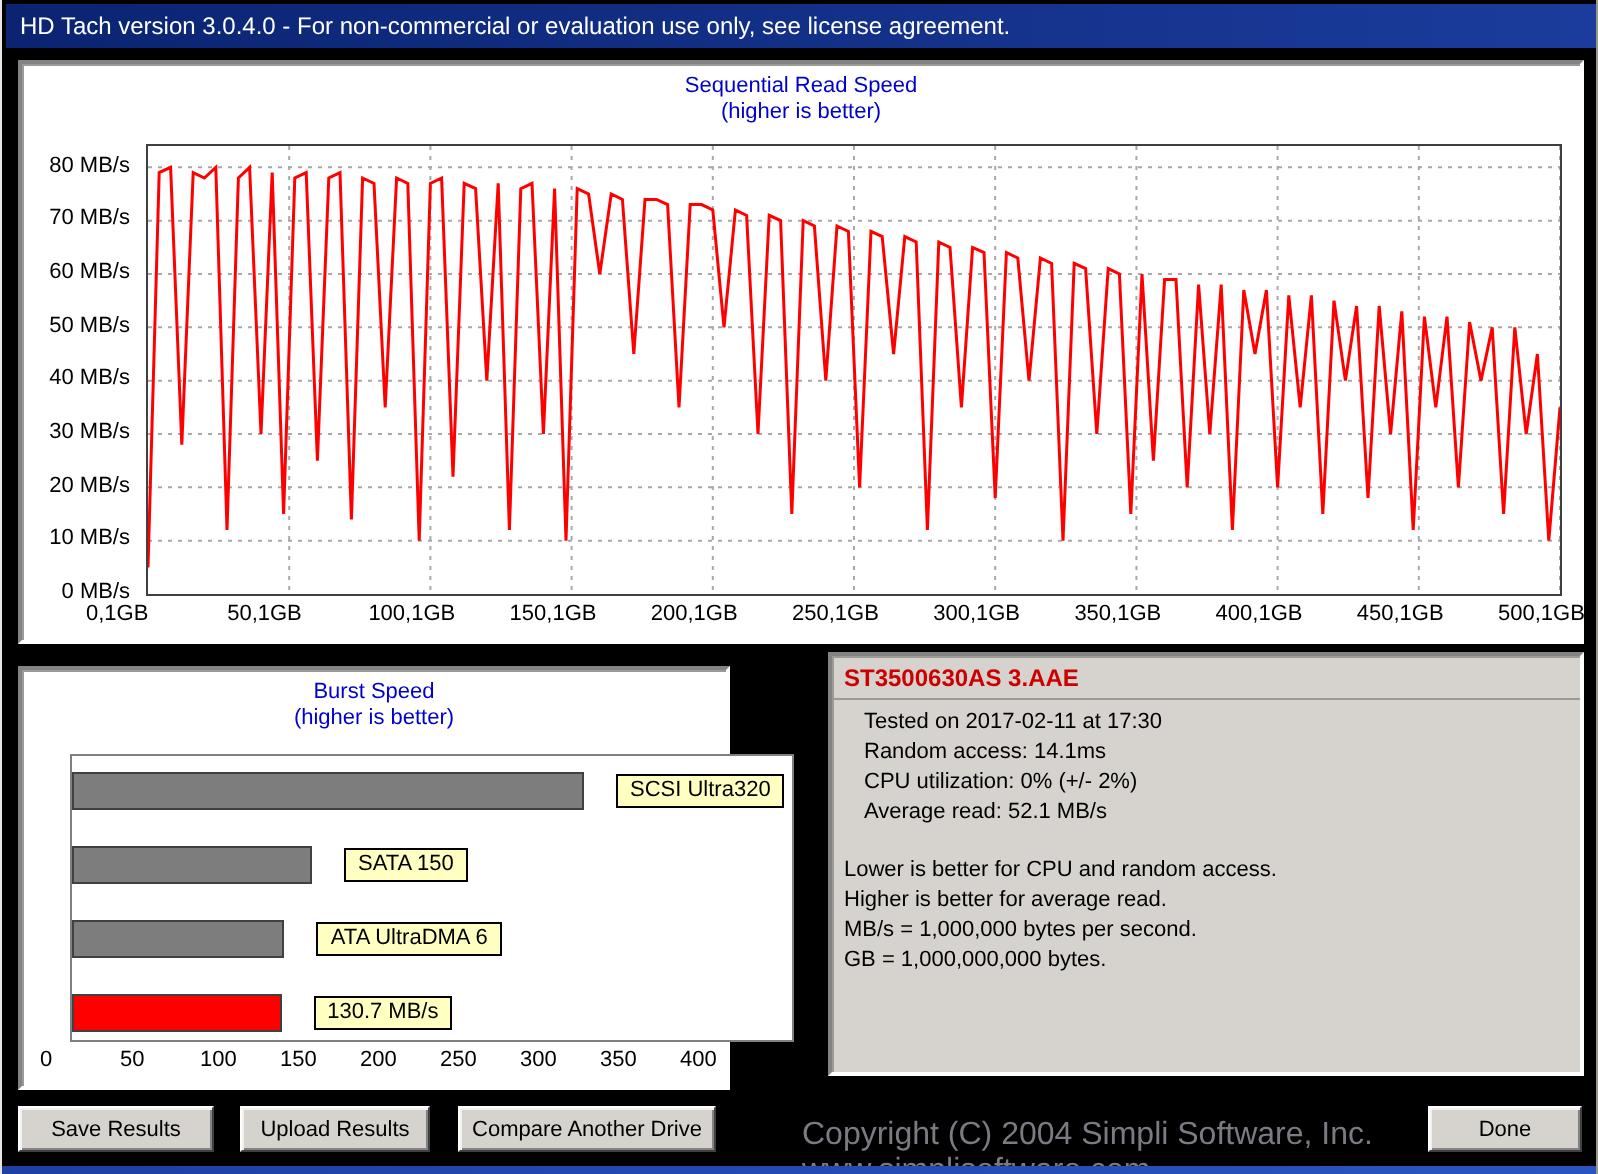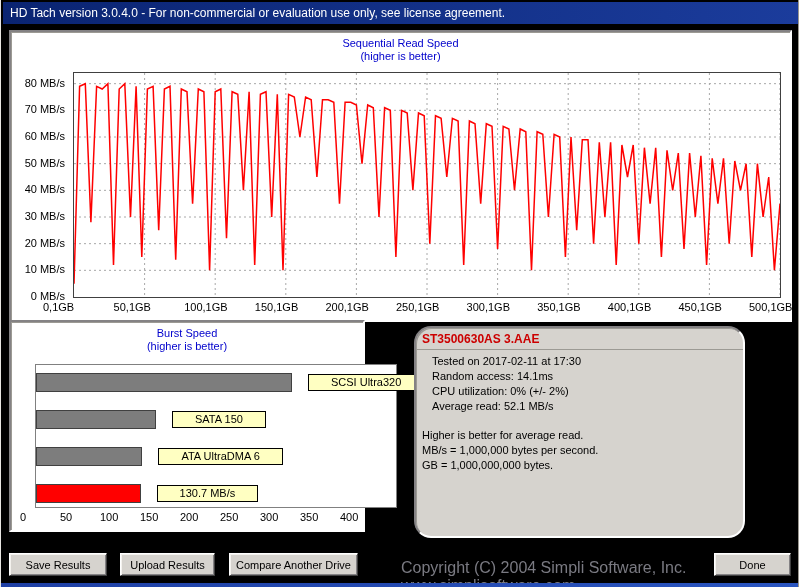--- a/index.html
+++ b/index.html
@@ -5,36 +5,36 @@
   html,body { margin:0; padding:0; background:#d6d3ce; }
   body { font-family:"Liberation Sans", sans-serif; }
   .window { position:relative; width:799px; height:587px; background:#000000; overflow:hidden;
             border-left:1px solid #e8e6e2; border-right:1px solid #9a978f; box-sizing:border-box; }
   .titlebar { position:absolute; left:2px; top:2px; width:795px; height:22px;
               background:linear-gradient(90deg,#0a2472,#1b3c9c); color:#fff; font-size:12px;
               display:flex; align-items:center; padding-left:7px; box-sizing:border-box; }
   .panel { position:absolute; background:#fff; border:2px solid; border-color:#848284 #ffffff #ffffff #848284;
            box-sizing:border-box; box-shadow: inset 1px 1px 0 #9c9a94; }
   .seq-panel  { left:8px;  top:30px;  width:783px; height:292px; }
-  .burst-panel{ left:8px;  top:320px; width:356px; height:212px;text-decoration:underline; }
-  .info-panel { left:413px; top:326px; width:331px; height:212px; background:#d6d3ce;border-radius:17px; }
+  .burst-panel{ left:8px;  top:333px; width:356px; height:212px;text-decoration:underline; }
+  .info-panel { left:413px; top:326px; width:378px; height:212px; background:#d6d3ce; }
   .chart-title { position:absolute; left:0; right:0; text-align:center; color:#0000cc; font-size:11px; }
   .t1 { top:5px; } .t2 { top:18px; }
   .seq-plot { position:absolute; left:62px; top:40px; width:708px; height:226px;
               border:1px solid #404040; box-sizing:border-box; background:#fff; }
   .seq-ylabels { position:absolute; left:0; top:40px; width:58px; height:226px; }
   .ytick { position:absolute; right:4px; width:54px; text-align:right; font-size:11px; color:#000; height:12px; line-height:12px; }
   .seq-xlabels { position:absolute; left:62px; top:269px; width:708px; height:13px; }
   .xtick { position:absolute; text-align:left; font-size:11px; color:#000; height:13px; line-height:13px; }
   .burst-plot { position:absolute; left:24px; top:42px; width:362px; height:144px;
                 border:1px solid #808080; box-sizing:border-box; background:#fff; }
   .burst-xlabels { position:absolute; left:24px; top:189px; width:362px; height:12px; }
   .burst-bar { position:absolute; left:0; height:19px; border:1px solid #404040; box-sizing:border-box; }
   .burst-label { position:absolute; font-size:11px; background:#ffffc2; border:1px solid #000;
-                 padding:1px 22px; white-space:nowrap; line-height:13px; }
+                 padding:1px 6px; white-space:nowrap; line-height:13px; }
   .drive-name { padding:4px 8px 3px 6px; color:#cc0000; font-weight:bold; font-size:12px;
                 border-bottom:1px solid #9c9a94; }
   .info-lines { padding:4px 8px 0 6px; font-size:11px; line-height:15px; color:#000; }
   .il.indent { margin-left:10px; }
   .spacer { height:14px; }
   .btn { position:absolute; top:553px; height:23px; background:#d6d3ce; color:#000; font-size:11px;
          font-family:"Liberation Sans", sans-serif; border:1px solid; border-color:#ffffff #404040 #404040 #ffffff;
          box-shadow: inset 1px 1px 0 #f4f2ee, inset -1px -1px 0 #848284; box-sizing:border-box; cursor:default; }
   .btn-save    { left:8px;   width:98px;  }
   .btn-upload  { left:119px; width:95px;  }
@@ -130,20 +130,21 @@
   </div>
 
   <div class="panel info-panel">
     <div class="drive-name">ST3500630AS 3.AAE</div>
     <div class="info-lines">
       <div class="il indent">Tested on 2017-02-11 at 17:30</div>
       <div class="il indent">Random access: 14.1ms</div>
       <div class="il indent">CPU utilization: 0% (+/- 2%)</div>
       <div class="il indent">Average read: 52.1 MB/s</div>
       <div class="spacer"></div>
+      <div class="il">Lower is better for CPU and random access.</div>
       <div class="il">Higher is better for average read.</div>
       <div class="il">MB/s = 1,000,000 bytes per second.</div>
       <div class="il">GB = 1,000,000,000 bytes.</div>
     </div>
   </div>
 
   <button class="btn btn-upload">Upload Results</button>
   <button class="btn btn-save">Save Results</button>
   <button class="btn btn-compare">Compare Another Drive</button>
   <button class="btn btn-done">Done</button>

